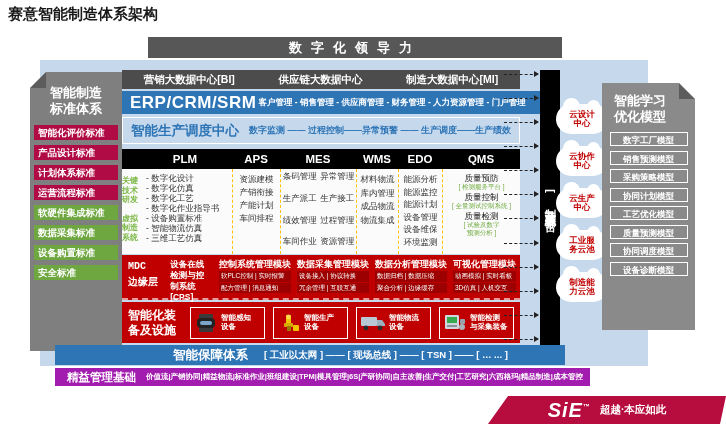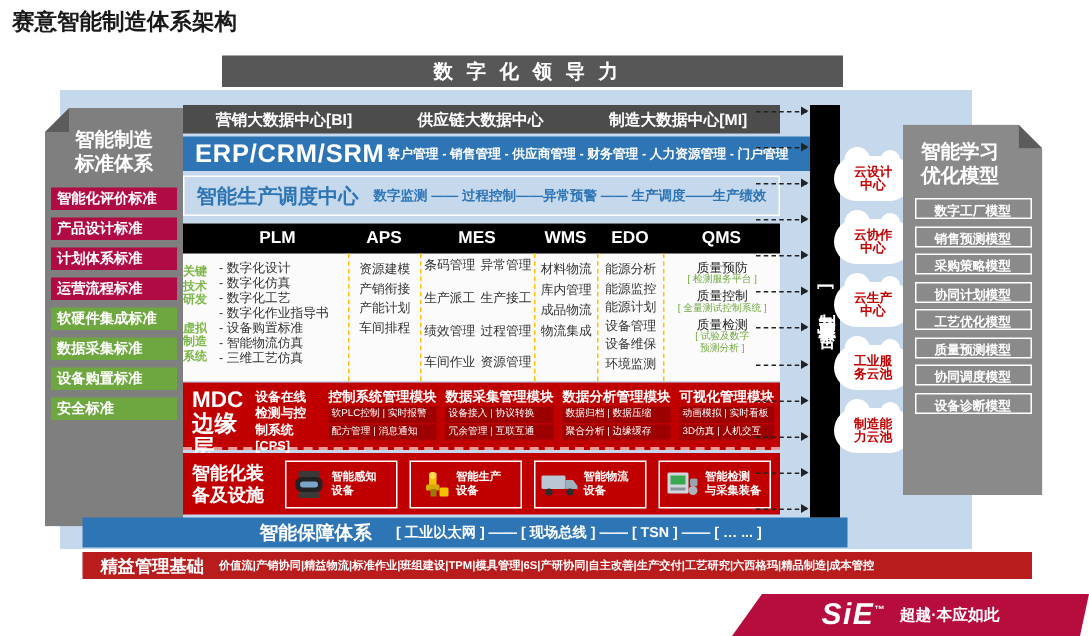--- a/index.html
+++ b/index.html
@@ -58,21 +58,21 @@
   .mes-item{font-size:8.5px;color:#333;text-align:center;line-height:10px;}
   .wms-item{font-size:8.5px;color:#333;line-height:13.5px;text-align:center;}
   .edo-item{font-size:8.5px;color:#333;line-height:12.5px;text-align:center;}
   .qms-item{text-align:center;margin-bottom:1px;}
   .qms-label{font-size:8.5px;color:#222;line-height:10px;}
   .qms-note{font-size:6.5px;color:#6faa3e;line-height:8px;}
 
   
   .mdc-row{left:122px;top:255px;width:398px;height:45px;background:#c00000;color:#fff;display:flex;
            box-sizing:border-box;padding:4px 4px 3px 6px;gap:5px;border-bottom:2px dashed #e89a9a;}
-  .mdc-title{font-size:15px;font-weight:bold;line-height:16px;width:44px;}
+  .mdc-title{font-size:10px;font-weight:bold;line-height:16px;width:44px;font-family:Liberation Mono, monospace;}
   .mdc-cps{font-size:8.5px;font-weight:bold;line-height:11px;width:52px;}
   .mdc-modules{flex:1;display:flex;gap:6px;}
   .mdc-module{flex:1;}
   .module-title{font-size:9px;font-weight:bold;line-height:11px;white-space:nowrap;}
   .module-line{font-size:6.5px;line-height:8.5px;background:rgba(0,0,0,0.18);padding:1px 2px;margin-top:1px;white-space:nowrap;}
 
   
   .equip-row{left:122px;top:302px;width:398px;height:41px;background:#c00000;color:#fff;display:flex;
              align-items:center;box-sizing:border-box;padding:0 6px;gap:6px;}
   .equip-title{width:56px;font-size:12px;font-weight:bold;line-height:15px;}
@@ -80,21 +80,21 @@
   .equip-box{flex:1;border:1.5px solid #fff;height:32px;display:flex;align-items:center;gap:3px;
              padding:1px 3px;box-sizing:border-box;}
   .equip-label{font-size:7.5px;font-weight:bold;line-height:8.5px;}
   .equip-box svg{flex:0 0 auto;}
 
   
   .assure-bar{left:55px;top:345px;width:510px;height:20px;background:#2e75b6;color:#fff;display:flex;
               align-items:center;box-sizing:border-box;padding-left:118px;}
   .assure-title{font-size:12.5px;font-weight:bold;}
   .assure-flow{font-size:9.5px;font-weight:bold;margin-left:16px;}
-  .lean-bar{left:55px;top:368px;width:633px;height:18px;background:#b91c1c;color:#fff;display:flex;
+  .lean-bar{left:55px;top:368px;width:535px;height:18px;background:#a21caf;color:#fff;display:flex;
             align-items:center;box-sizing:border-box;padding-left:12px;}
   .lean-title{font-size:11.5px;font-weight:bold;}
   .lean-text{font-size:7.5px;font-weight:bold;margin-left:10px;white-space:nowrap;}
 
   
   .cloud-bar{left:540px;top:70px;width:20px;height:275px;background:#000;color:#fff;
              writing-mode:vertical-rl;display:flex;align-items:center;justify-content:center;
              font-size:11.5px;font-weight:bold;letter-spacing:2px;}
   .arrow-col{left:504px;top:74px;width:34px;height:266px;display:flex;flex-direction:column;justify-content:space-between;}
   .dash-arrow{height:0;border-top:1px dashed #222;position:relative;}

